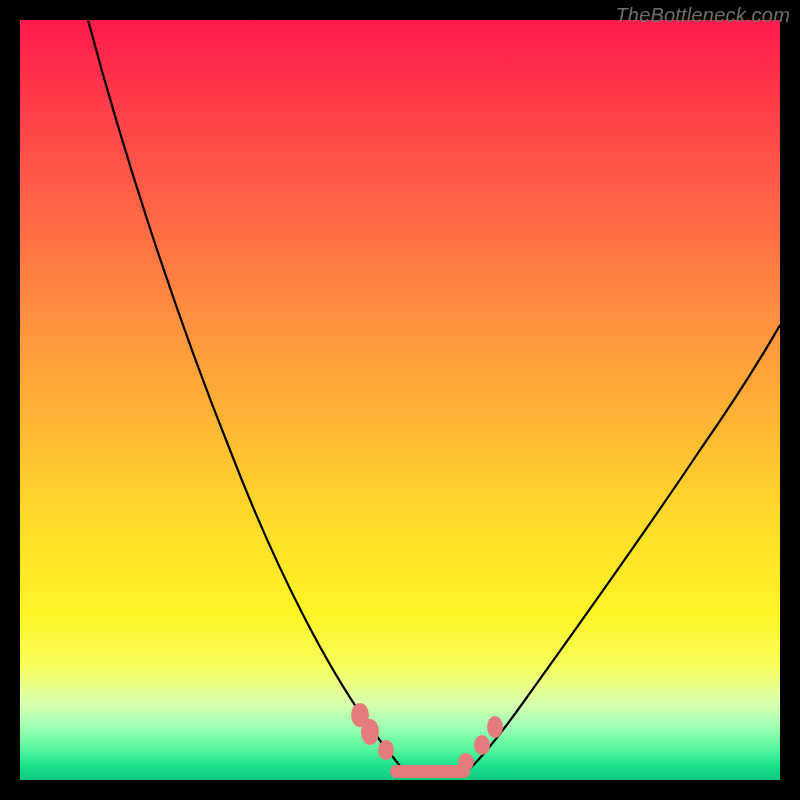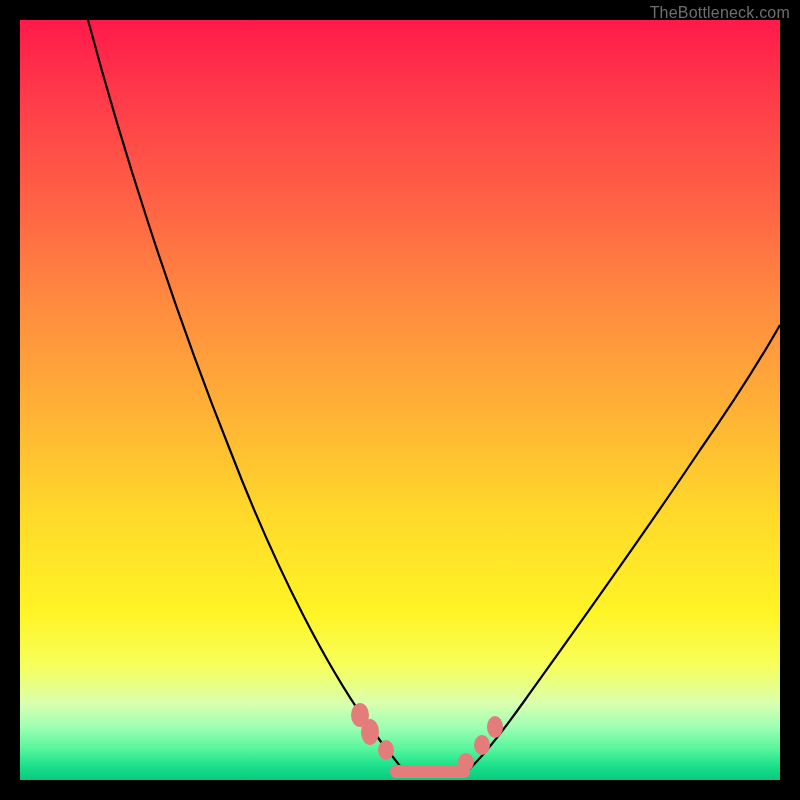--- a/index.html
+++ b/index.html
@@ -40,24 +40,25 @@
       #55f59b 96%,
       #1ee28c 98%,
       #08c97f 100%
     );
   }
   .watermark {
     position: absolute;
     top: 4px;
     right: 10px;
     color: #6e6e6e;
-    font-size: 16px;
+    font-size: 20px;
     font-weight: 500;
     letter-spacing: 0.2px;
     z-index: 10;
+    font-style: italic;
   }
   svg.curves {
     position: absolute;
     top: 0;
     left: 0;
     width: 760px;
     height: 760px;
   }
   .curve {
     fill: none;

